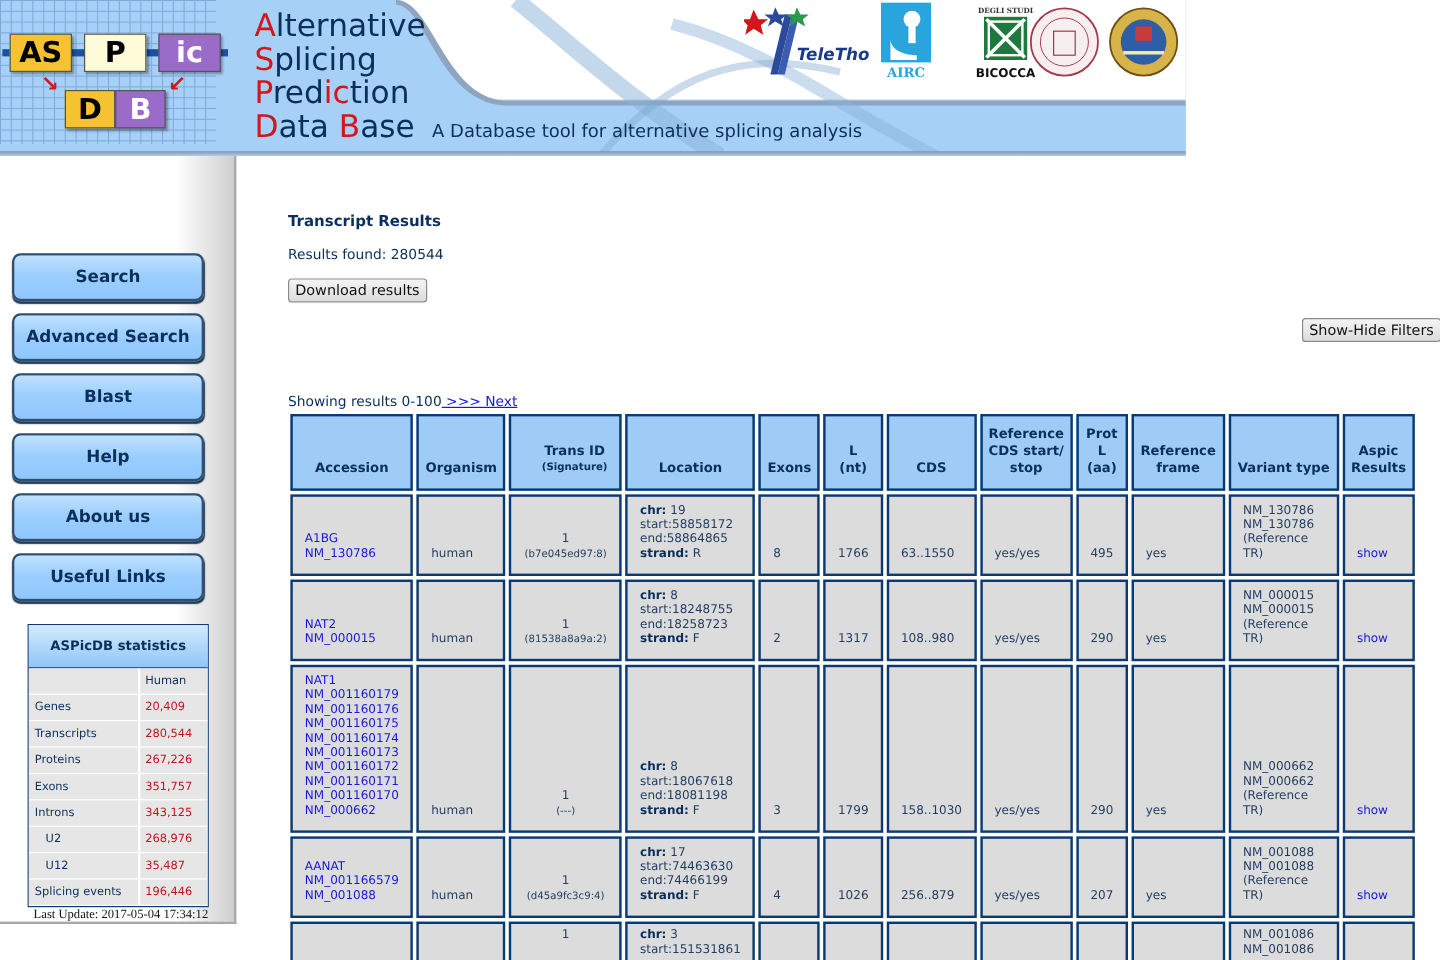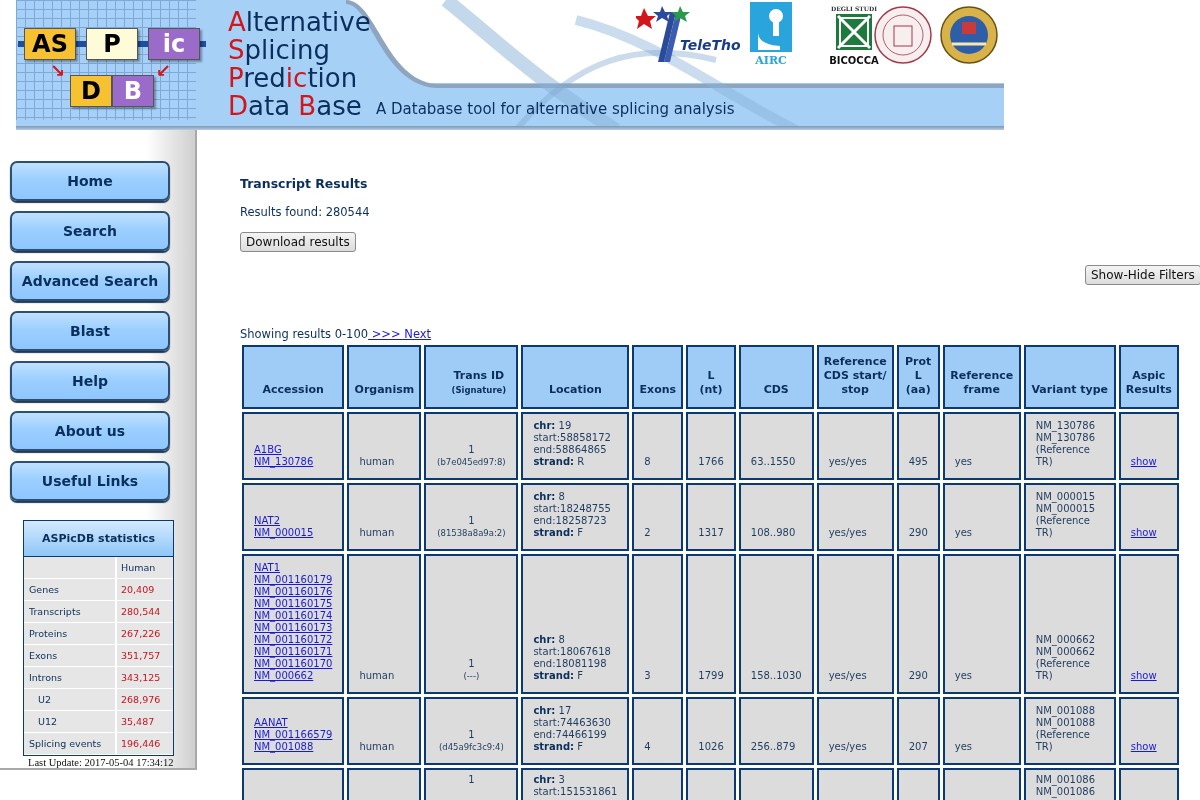--- a/index.html
+++ b/index.html
@@ -1,20 +1,20 @@
 <!DOCTYPE html>
 <html><head>
   <meta charset="utf-8">
   <style>
     * { box-sizing: border-box; margin: 0; padding: 0; }
     html, body { width: 1200px; height: 800px; overflow: hidden; background: #fff; }
     body { font-family: "DejaVu Sans", sans-serif; color: #0b2f5c; position: relative; }
 
     
-    .header { position: absolute; left: 0; top: 0; width: 988px; height: 130px; background: #9fcbf5; overflow: hidden; margin-left: 16px; }
+    .header { position: absolute; left: 0; top: 0; width: 988px; height: 130px; background: #9fcbf5; overflow: hidden; }
     .header-top { position: absolute; left: 0; top: 0; width: 1200px; height: 83px; background: #fff; }
     .header-wave { position: absolute; left: 0; top: 0; width: 1200px; height: 130px; }
     .header-bottom-line { position: absolute; left: 0; top: 126px; width: 1200px; height: 4px; background: linear-gradient(#7a98b8, #b9cbe0); }
     .logo-grid { position: absolute; left: 0; top: 0; width: 180px; height: 120px; background-color: #a6d0f7;
       background-image: linear-gradient(#7fa8d6 1px, transparent 1px), linear-gradient(90deg, #7fa8d6 1px, transparent 1px);
       background-size: 9px 9px; }
     .logo-box { position: absolute; font-family: "DejaVu Sans", sans-serif; font-weight: bold; font-size: 24px; display: flex; align-items: center; justify-content: center; border: 1px solid #555; box-shadow: 2px 2px 2px rgba(0,0,0,0.35); }
     .logo-line { position: absolute; left: 2px; top: 41px; width: 188px; height: 6px; background: #1d4fa0; }
     .logo-arrow { position: absolute; color: #d2161b; font-size: 18px; font-weight: bold; }
     .title-block { position: absolute; left: 212px; top: 8px; font-size: 26px; line-height: 28px; color: #0b2f5c; font-family: "DejaVu Sans", sans-serif; }
@@ -42,21 +42,21 @@
     .download-btn { left: 0; top: 102px; }
     .filters-btn { left: 845px; top: 135px; }
     .showing { position: absolute; left: 0; top: 197px; font-size: 11.5px; color: #0b2f5c; white-space: nowrap; }
     .showing a { color: #1a1ad6; text-decoration: underline; }
 
     table.results { position: absolute; left: 1px; top: 212px; border-collapse: separate; border-spacing: 3px; margin-left: -2px; }
     table.results th { background: #9fcbf7; border: 2px solid #0b3a72; font-size: 11px; font-weight: bold; color: #0b2f5c; vertical-align: bottom; padding: 2px 3px 10px; text-align: center; line-height: 14px; }
     table.results th small { font-size: 8.5px; display: block; }
     table.results td { background: #dcdcdc; border: 2px solid #0b3a72; font-size: 10px; color: #1f3b5f; vertical-align: bottom; padding: 4px 10px 10px 10px; line-height: 12px; }
     td.c { text-align: center; }
-    td a, .link { color: #1a1ad6; text-decoration: underline; cursor: pointer; }
+    td a, .link { color: #1a1ad6; cursor: pointer; }
     .loc b { font-weight: bold; color: #0b2f5c; }
     .sig { font-size: 8.5px; display: block; margin-top: 0; }
     .tid { display: block; }
   </style>
 </head>
 <body>
 
 <div class="header">
   <div class="header-top"></div>
   <svg class="header-wave" width="1200" height="130" viewBox="0 0 1200 130">
@@ -165,21 +165,20 @@
           <circle cx="38" cy="60" r="3"></circle>
           <circle cx="48" cy="60" r="3"></circle>
         </g>
       <text x="30" y="28" text-anchor="middle" font-family="DejaVu Sans, sans-serif" font-size="13" font-weight="bold" fill="#3a9ad6">CINECA</text>
     </svg>
   </div>
   <div class="header-bottom-line"></div>
 </div>
 
 <div class="sidebar">
-  <div class="nav-btn" style="top:31px;">Home</div>
   <div class="nav-btn" style="top:81px;">Search</div>
   <div class="nav-btn" style="top:131px;">Advanced Search</div>
   <div class="nav-btn" style="top:181px;">Blast</div>
   <div class="nav-btn" style="top:231px;">Help</div>
   <div class="nav-btn" style="top:281px;">About us</div>
   <div class="nav-btn" style="top:331px;">Useful Links</div>
 
   <div class="stats">
     <div class="stats-title">ASPicDB statistics</div>
     <div class="stats-row head">

